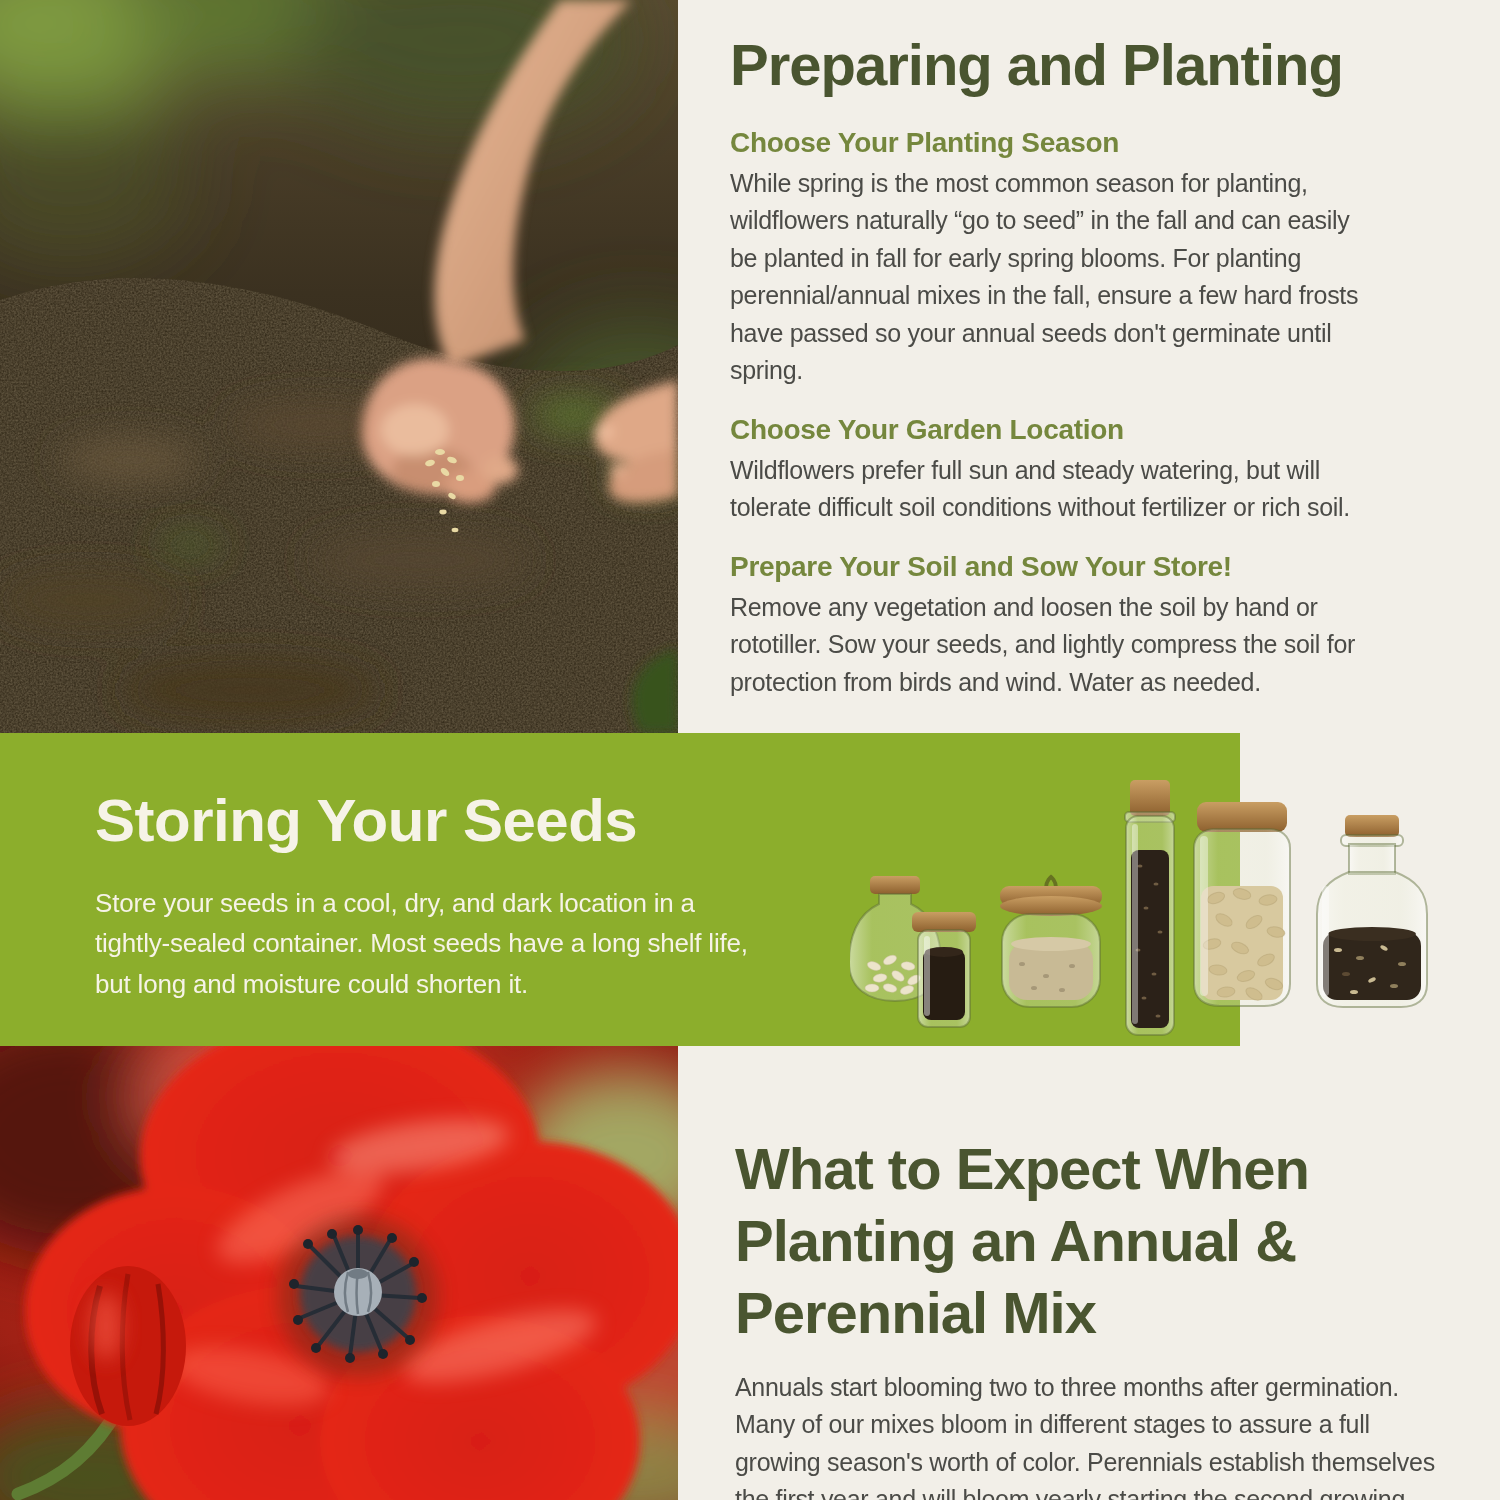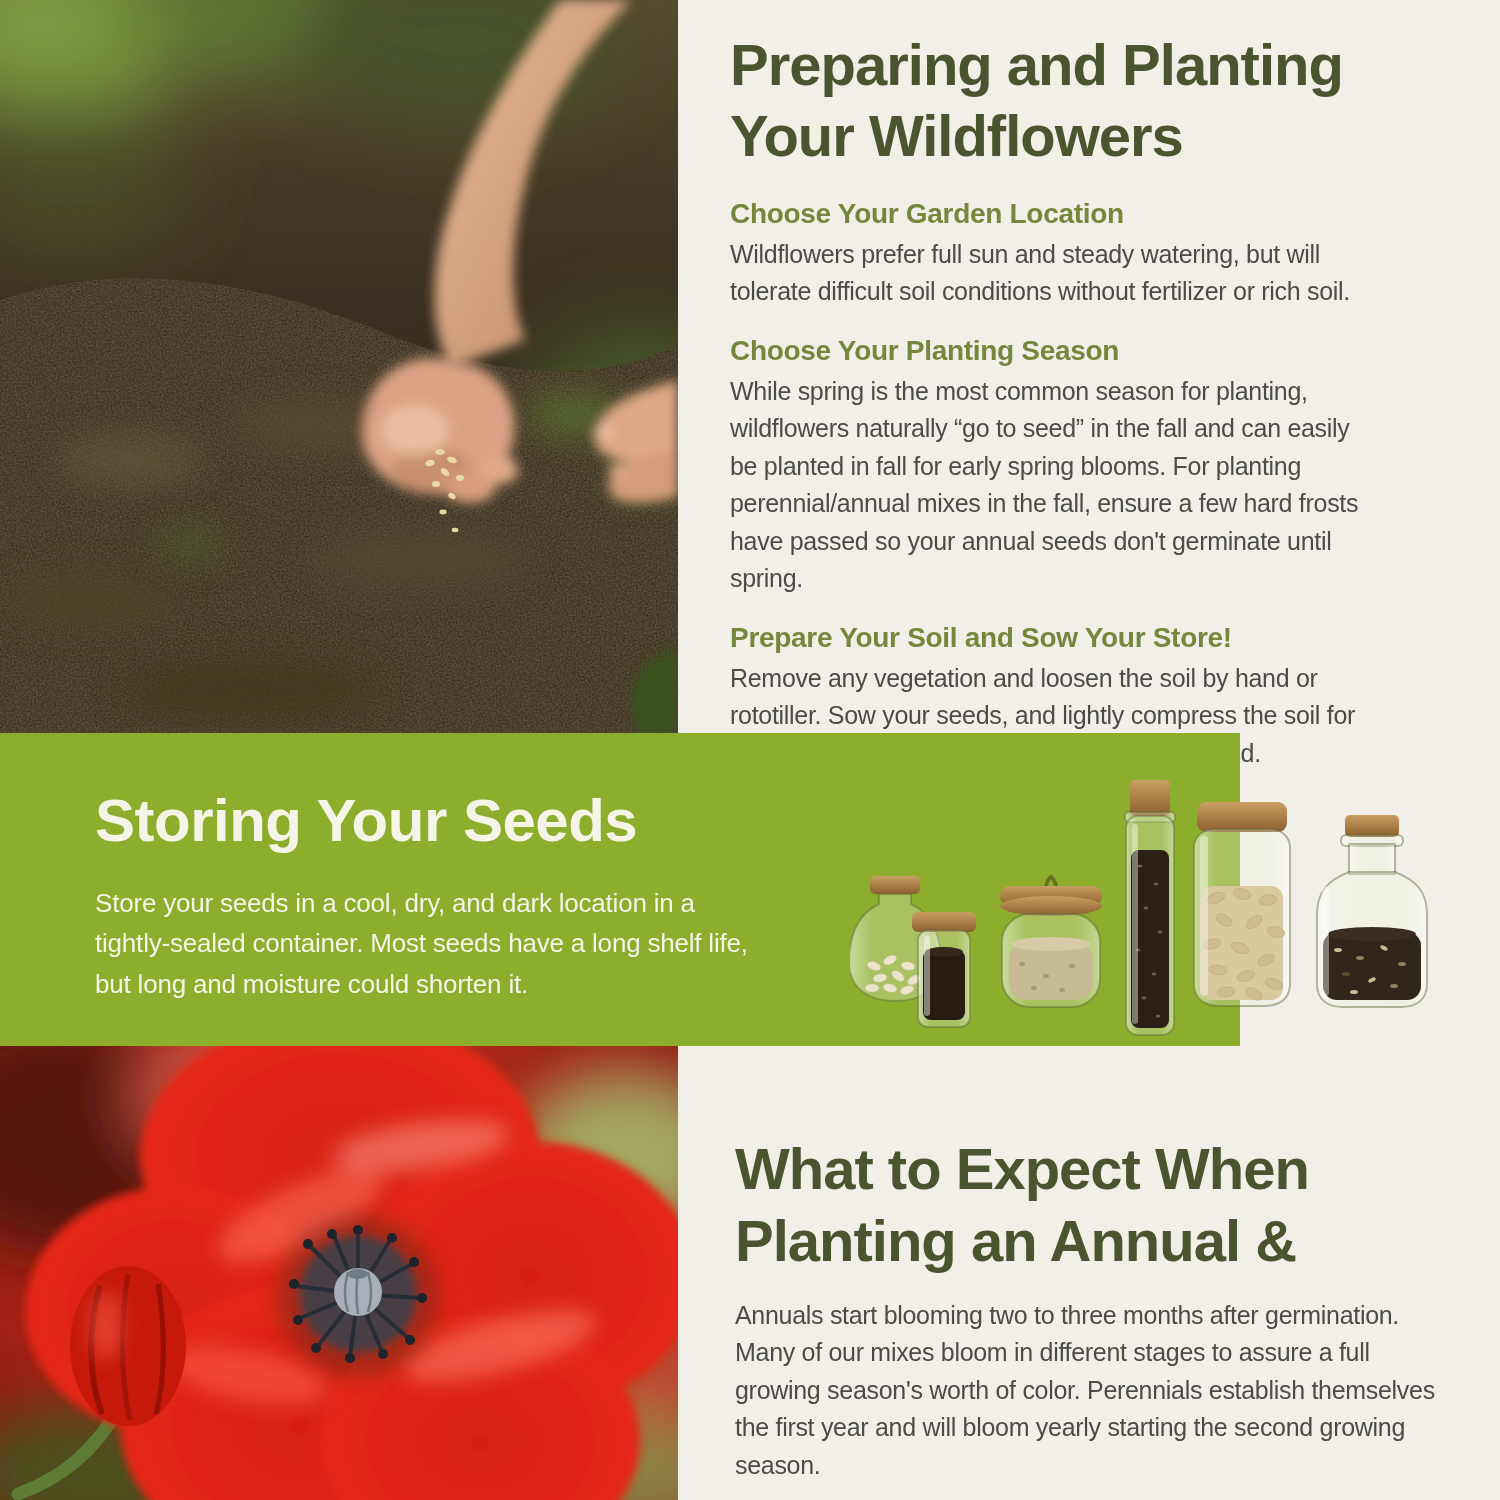--- a/index.html
+++ b/index.html
@@ -123,29 +123,28 @@
         <path d="M678,450 C648,452 622,462 612,476 C604,488 610,500 628,502 C652,505 678,496 678,496 Z" fill="#d69c7c"></path>
         <ellipse cx="604" cy="432" rx="10" ry="7" fill="#eebd9d"></ellipse>
         <ellipse cx="618" cy="470" rx="9" ry="6" fill="#e6b191"></ellipse>
       </g>
     </svg>
   </div>
 
   <div class="panel-top">
     <h1 class="h1">
       <span>Preparing and Planting</span>
-      <span>Your Wildflowers</span>
     </h1>
+    <div>
+      <div class="sub">Choose Your Planting Season</div>
+      <p class="body-text">While spring is the most common season for planting, wildflowers naturally “go to seed” in the fall and can easily be planted in fall for early spring blooms. For planting perennial/annual mixes in the fall, ensure a few hard frosts have passed so your annual seeds don't germinate until spring.</p>
+    </div>
     <div>
       <div class="sub">Choose Your Garden Location</div>
       <p class="body-text">Wildflowers prefer full sun and steady watering, but will tolerate difficult soil conditions without fertilizer or rich soil.</p>
-    </div>
-    <div>
-      <div class="sub">Choose Your Planting Season</div>
-      <p class="body-text">While spring is the most common season for planting, wildflowers naturally “go to seed” in the fall and can easily be planted in fall for early spring blooms. For planting perennial/annual mixes in the fall, ensure a few hard frosts have passed so your annual seeds don't germinate until spring.</p>
     </div>
     <div>
       <div class="sub">Prepare Your Soil and Sow Your Store!</div>
       <p class="body-text">Remove any vegetation and loosen the soil by hand or rototiller. Sow your seeds, and lightly compress the soil for protection from birds and wind. Water as needed.</p>
     </div>
   </div>
 
   <div class="band">
     <div class="band-inner">
       <h2 class="band-title">Storing Your Seeds</h2>
@@ -369,17 +368,18 @@
         <path d="M158,238 C165,280 166,330 156,368" stroke="#8c0f06" stroke-width="5" fill="none" opacity="0.8"></path>
         <ellipse cx="106" cy="280" rx="16" ry="34" fill="#ef5240" opacity="0.7" filter="url(#pb10)"></ellipse>
       </g>
     </svg>
   </div>
 
   <div class="panel-bottom">
     <h2 class="h2-bottom">
       <span>What to Expect When</span>
       <span>Planting an Annual &amp;</span>
+      <span>Perennial Mix</span>
     </h2>
     <p class="body-text">Annuals start blooming two to three months after germination. Many of our mixes bloom in different stages to assure a full growing season's worth of color. Perennials establish themselves the first year and will bloom yearly starting the second growing season.</p>
   </div>
 
 </div>
 
 </body></html>

